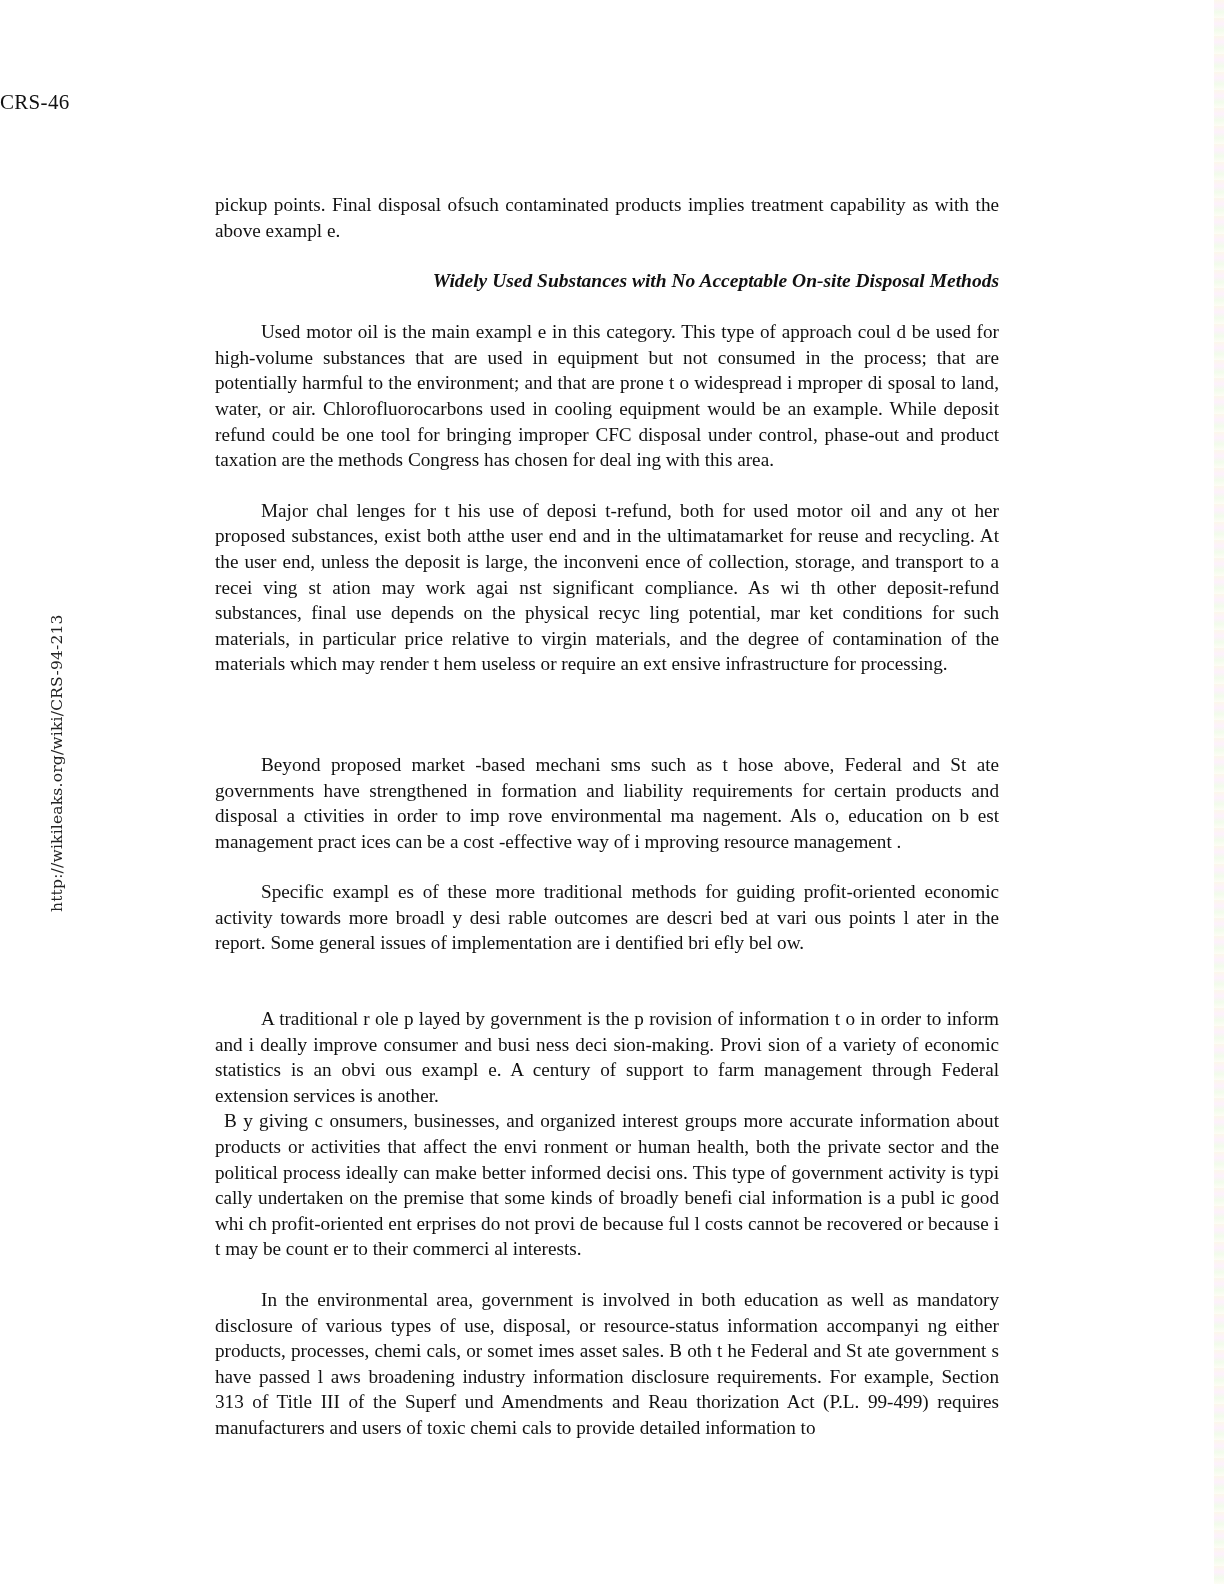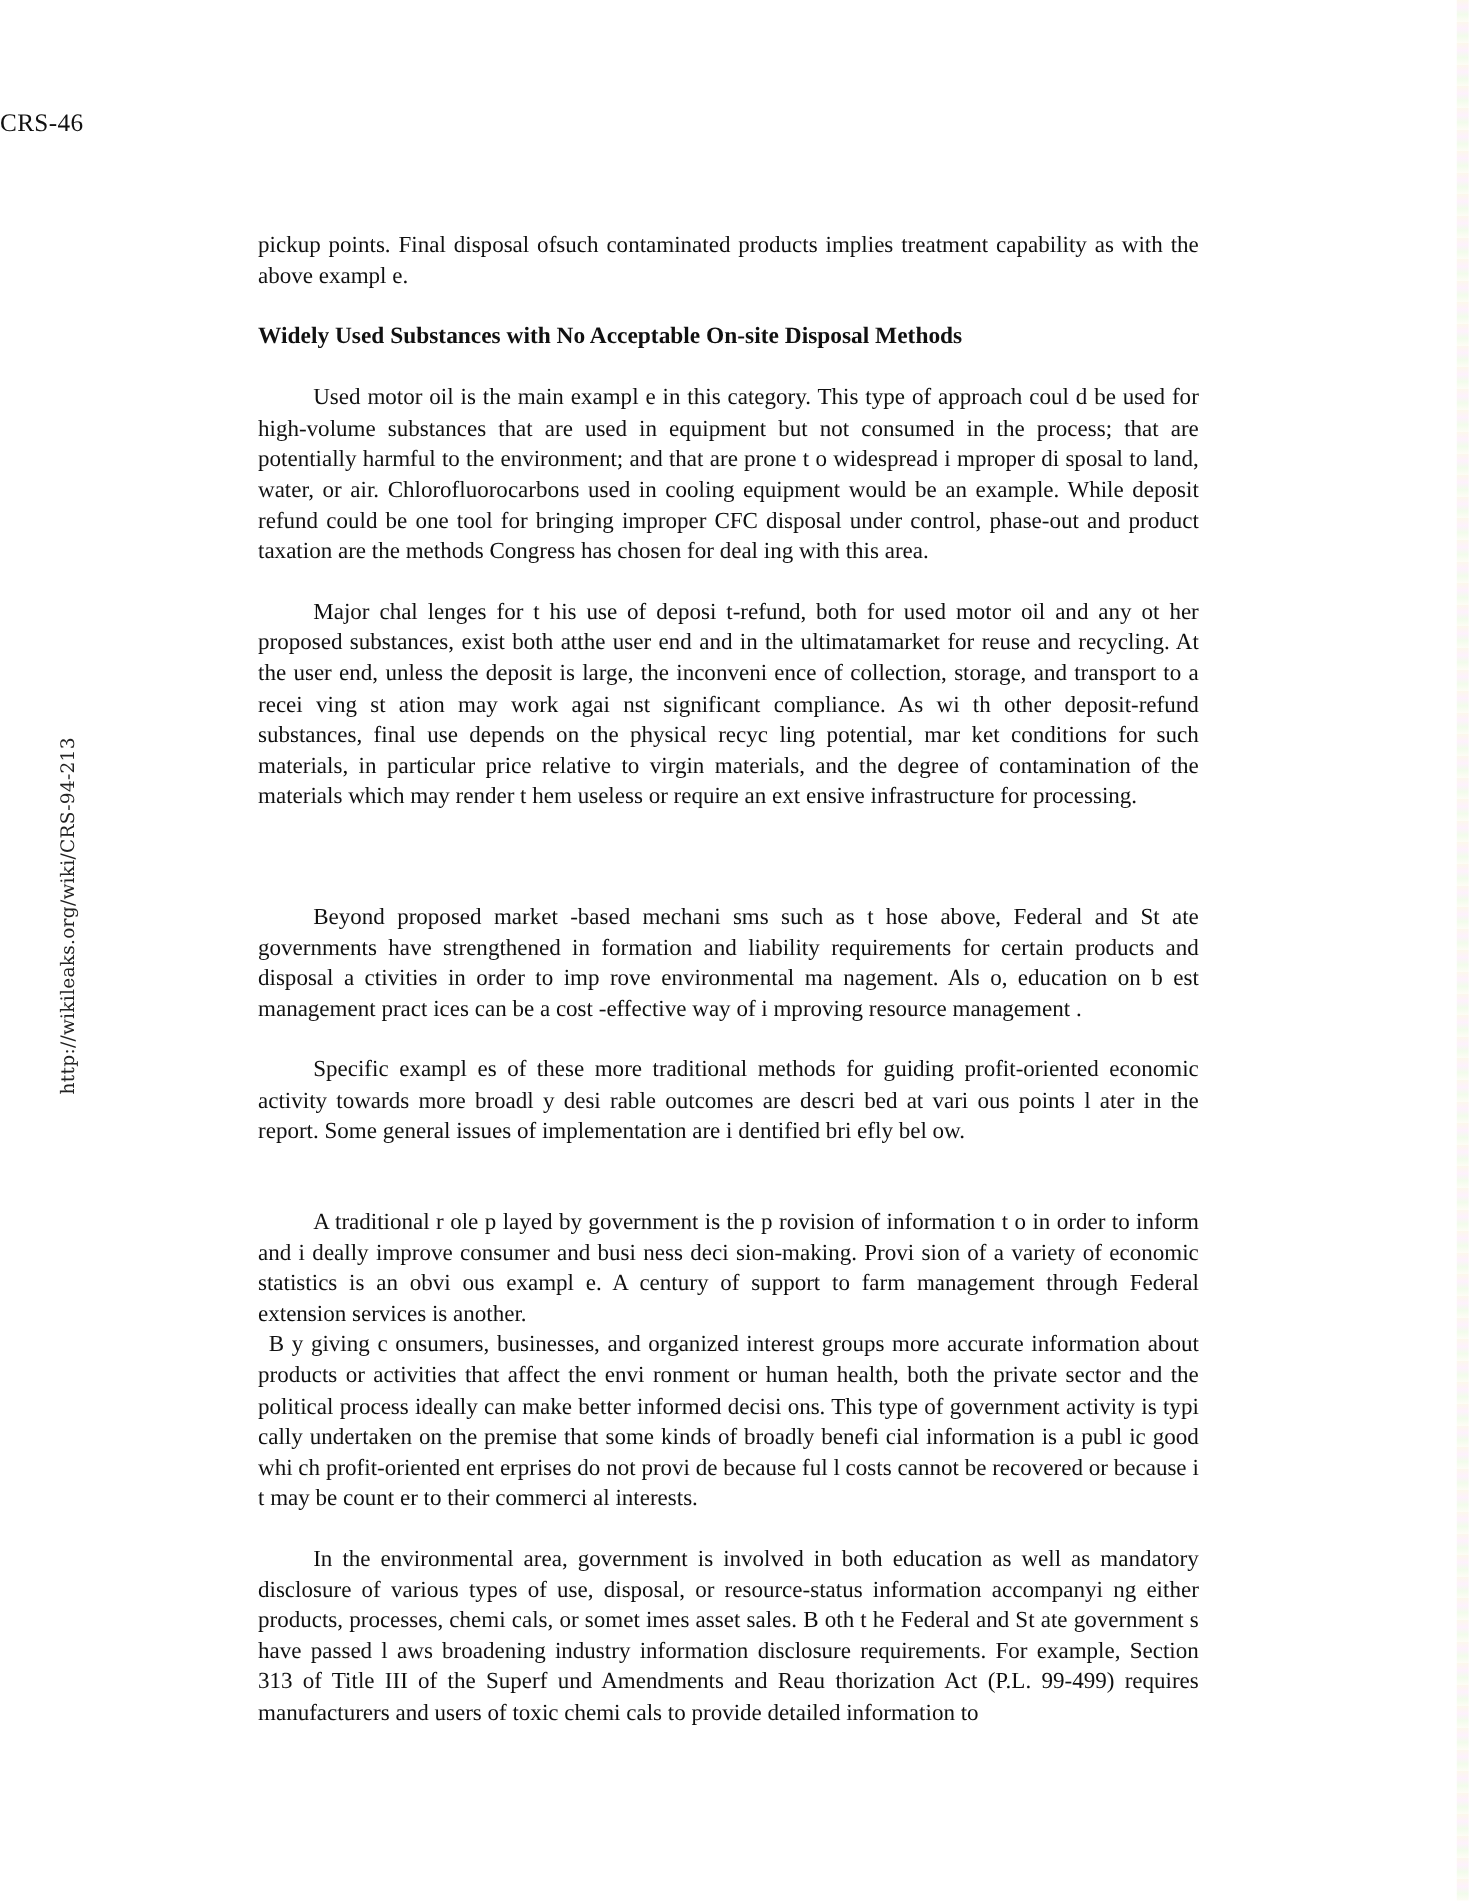--- a/index.html
+++ b/index.html
@@ -18,21 +18,21 @@
   }
   .side-url {
     position: absolute; left: 48px; top: 912px; transform-origin: left top; transform: rotate(-90deg);
     font-family: "DejaVu Serif", serif; font-size: 15.5px; color: #222; white-space: nowrap; letter-spacing: 0.2px;
   }
   .content { position: absolute; left: 215px; top: 168px; width: 784px; margin-top: 24px; }
   p { margin: 0; font-size: 19.2px; line-height: 25.6px; text-align: justify; }
   p.indent { text-indent: 46px; }
   .gap-small { height: 25px; }
   h3.italic-head {
-    margin: 0; font-size: 19.5px; font-weight: bold; line-height: 26px;
+    margin: 0; font-size: 19.5px; font-weight: bold; font-style: italic; line-height: 26px; text-align: right;
   }
   h2.caps-head { margin: 0; font-size: 19.5px; font-weight: bold; line-height: 26px; letter-spacing: 0.2px; }
   h3.plain-head { margin: 0; font-size: 19.5px; font-weight: bold; line-height: 26px; }
 </style>
 </head>
 <body>
 
 <div class="right-edge"></div>
 
 <div class="page-number">CRS-46</div>

